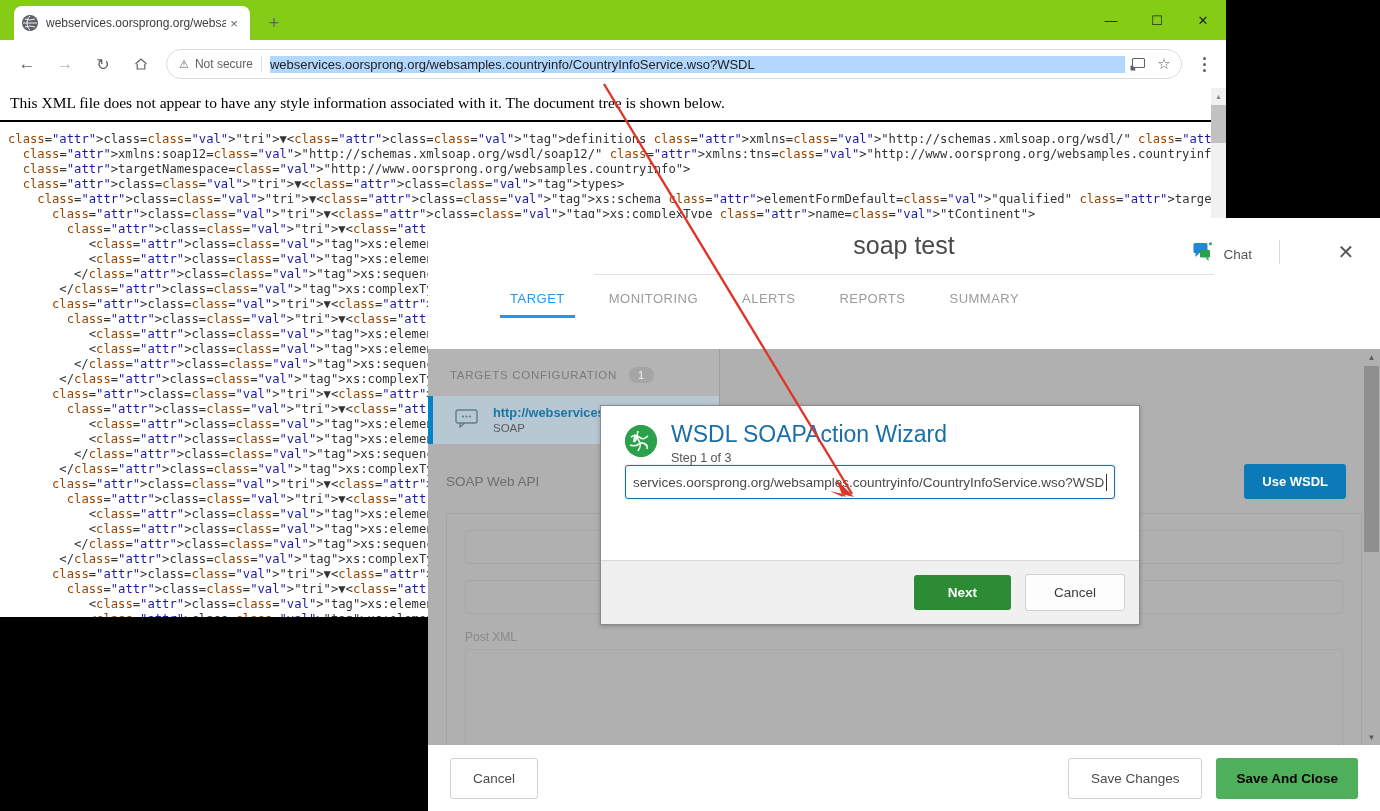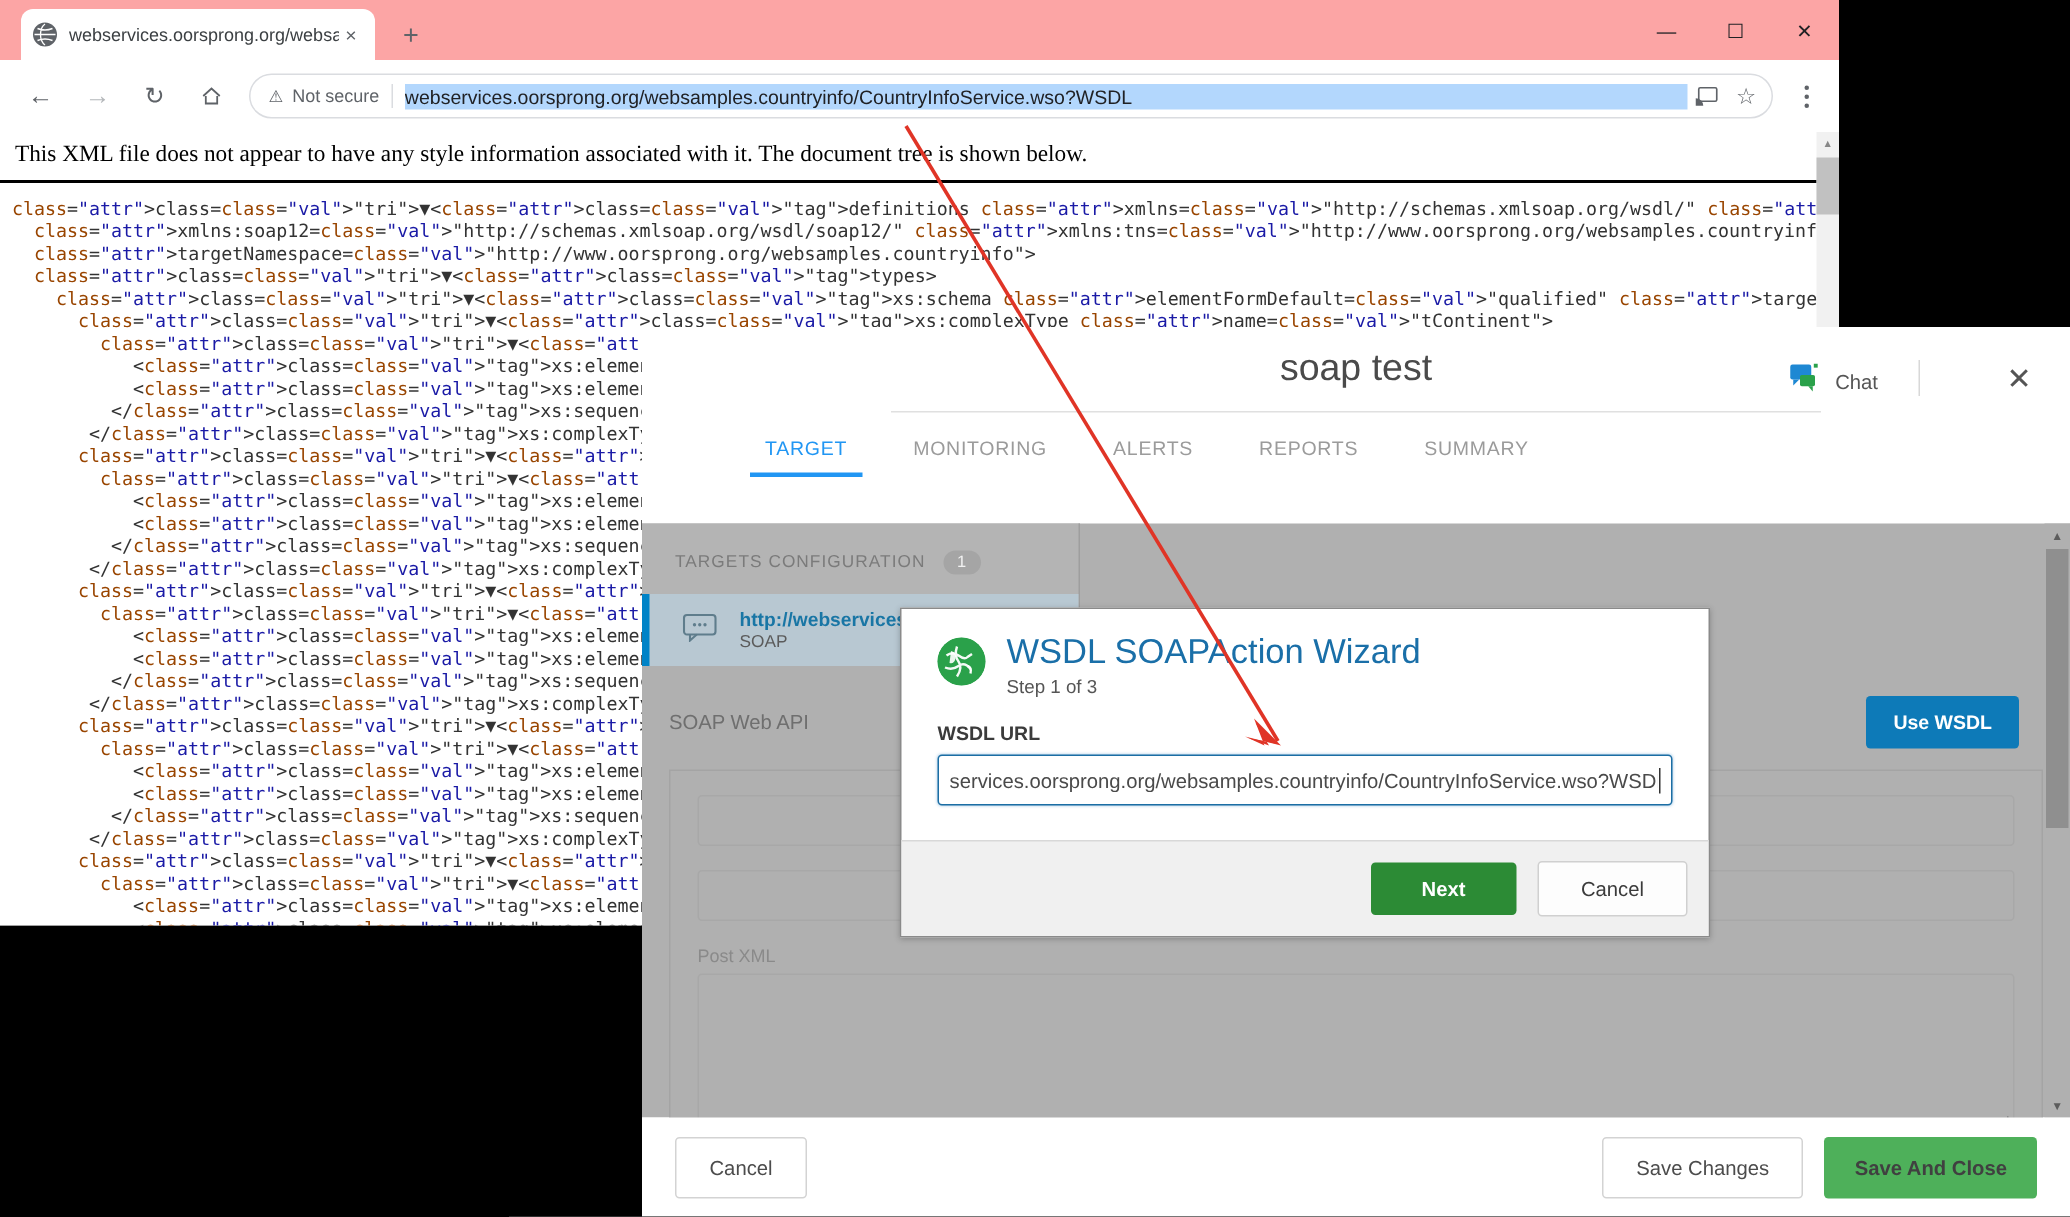--- a/index.html
+++ b/index.html
@@ -3,21 +3,21 @@
 <meta charset="utf-8">
 <style>
   * { box-sizing: border-box; margin:0; padding:0; }
   html,body{ width:1380px; height:811px; overflow:hidden; background:#000; }
   body { font-family:"Liberation Sans", sans-serif; }
 
   #root { position:relative; width:1380px; height:811px; background:#000; }
 
   
   .browser { position:absolute; left:0; top:0; width:1226px; height:617px; background:#fff; overflow:hidden; }
-  .tabstrip { height:40px; background:#fca5a5; position:relative; }
+  .tabstrip { height:40px; background:#84cc16; position:relative; }
   .tab { position:absolute; left:14px; top:6px; width:236px; height:34px; background:#fff;
          border-radius:8px 8px 0 0; display:flex; align-items:center; padding:0 8px; }
   .tab .favicon { width:16px; height:16px; border-radius:50%; background:#5f6368; margin-right:8px; flex:0 0 auto;
                   position:relative; overflow:hidden;}
   .tab .favicon svg{ display:block; }
   .tab .ttl { font-size:12px; color:#3c4043; white-space:nowrap; overflow:hidden; flex:1 1 auto; }
   .tab .tclose { width:16px; height:16px; flex:0 0 auto; display:flex; align-items:center; justify-content:center;
                  color:#5f6368; font-size:13px; line-height:1;}
   .newtab { position:absolute; left:262px; top:11px; width:24px; height:24px; color:#5f6368;
             display:flex; align-items:center; justify-content:center; font-size:18px; }
@@ -97,21 +97,21 @@
   .app-sb { position:absolute; right:0; top:131px; width:17px; bottom:66px; background:#b0b0b0; }
   .app-sb .ar { position:absolute; left:0; width:17px; height:16px; display:flex; align-items:center; justify-content:center;
                 color:#5c5c5c; font-size:8px; }
   .app-sb .up { top:0; } .app-sb .dn { bottom:0; }
   .app-sb .th { position:absolute; left:1px; top:17px; width:15px; height:186px; background:#8f8f8f; }
 
   .app-foot { position:absolute; left:0; right:0; bottom:0; height:66px; background:#fff; display:flex;
               align-items:center; padding:0 22px; }
   .btn { border-radius:3px; font-size:13.5px; }
   .btn-white { background:#fff; border:1px solid #d3d3d3; color:#4c4c4c; padding:12px 22px; }
-  .btn-green { background:#4eb05a; color:#404040; font-weight:bold; padding:13px 20px; }
+  .btn-green { background:#4eb05a; color:#000000; font-weight:bold; padding:13px 20px; }
   .foot-right { margin-left:auto; display:flex; align-items:center; gap:14px; }
 
   
   .modal { position:absolute; left:600px; top:405px; width:540px; height:220px; background:#fff;
            border:1px solid #8a8a8a; box-shadow:0 1px 4px rgba(0,0,0,.25); }
   .modal-body { padding:16px 24px 8px 24px; }
   .m-head { display:flex; align-items:flex-start; gap:14px; }
   .globe { width:32px; height:32px; border-radius:50%; background:#2aa14a; margin-top:3px; position:relative; overflow:hidden;}
   .m-h-txt .m-t { font-size:23px; color:#1a6fa8; line-height:1.05; }
   .m-h-txt .m-s { font-size:12.5px; color:#555; margin-top:5px; }
@@ -288,21 +288,20 @@
             <path d="M6 12 q4 -3 8 0 t6 1 l3 -2 M5 20 q5 2 9 -1 t8 2 M13 6 q-2 6 1 10 t-1 10" stroke="#ffffff" stroke-width="1.6" fill="none" opacity=".95"></path>
             <path d="M9 9 q4 1 3 5 t-4 3" fill="#fff" opacity=".9"></path>
             <path d="M20 19 q3 1 2 5" stroke="#fff" stroke-width="1.6" fill="none"></path>
           </svg>
         </span>
         <span class="m-h-txt">
           <span class="m-t" style="display:block;">WSDL SOAPAction Wizard</span>
           <span class="m-s" style="display:block;">Step 1 of 3</span>
         </span>
       </div>
-      <div class="m-lbl">WSDL URL</div>
       <div class="m-input">
         <span class="v">services.oorsprong.org/websamples.countryinfo/CountryInfoService.wso?WSDL</span>
         <span class="caret"></span>
       </div>
     </div>
     <div class="modal-foot">
       <div class="mb-next">Next</div>
       <div class="mb-cancel">Cancel</div>
     </div>
   </div>

